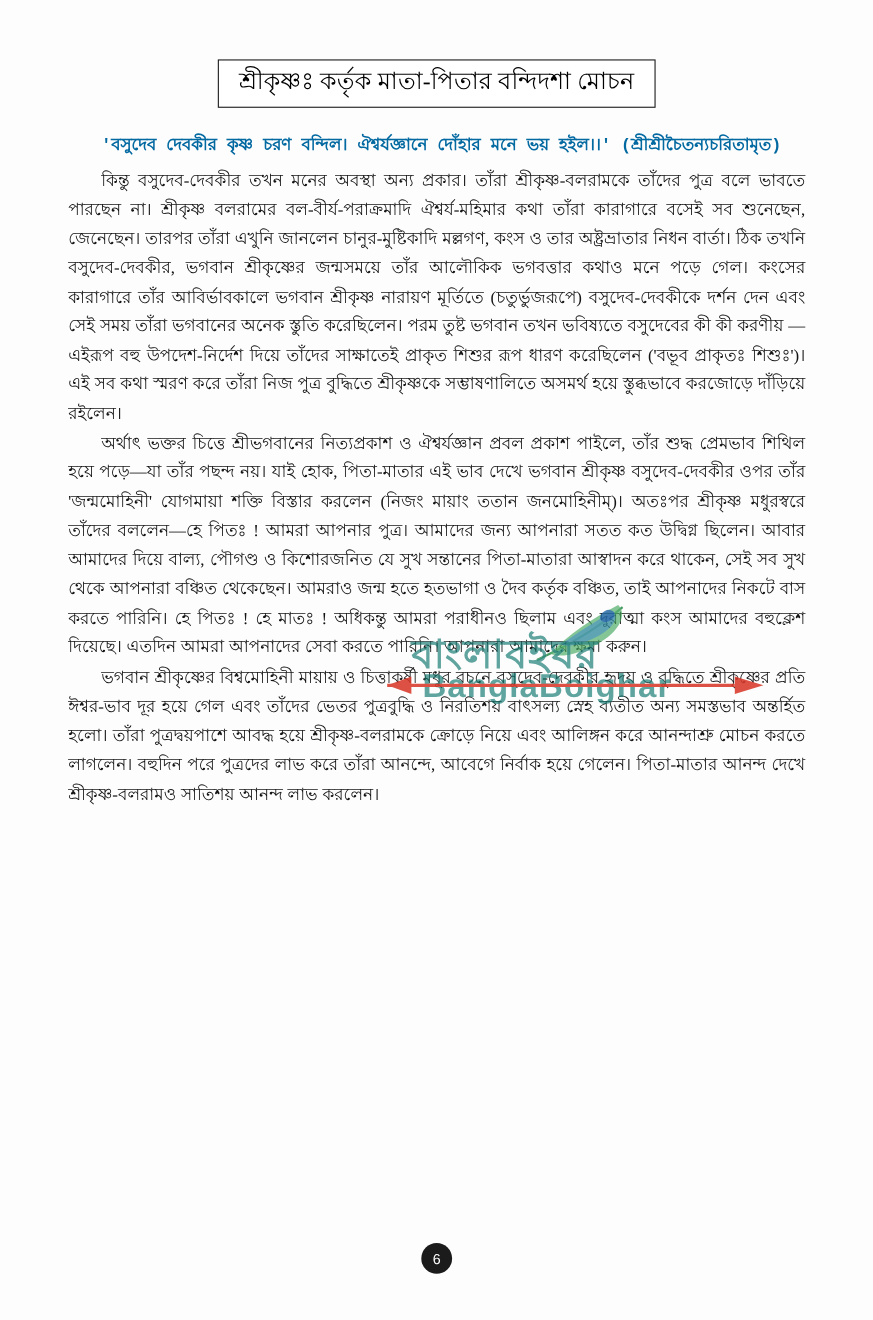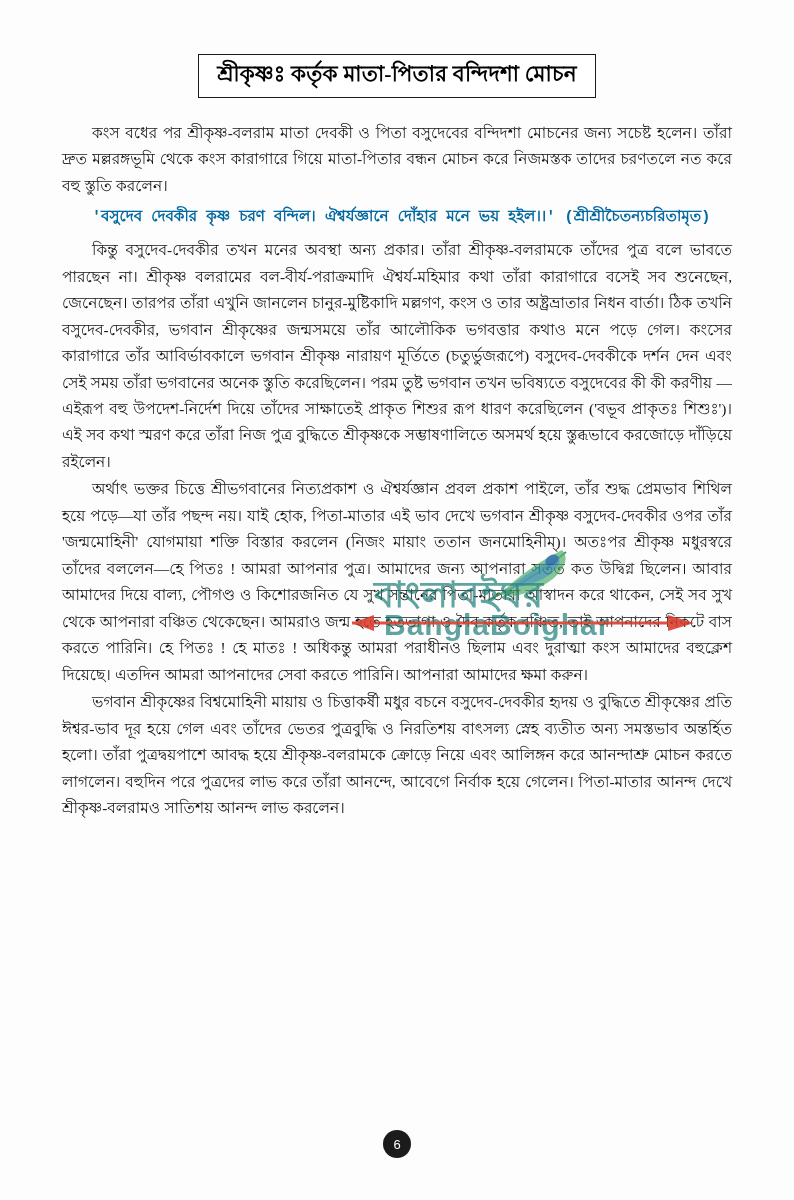--- a/index.html
+++ b/index.html
@@ -32,21 +32,21 @@
     margin-bottom: 22px;
   }
   .title-box {
     border: 1.5px solid #1a1a1a;
     padding: 7px 18px 9px 18px;
     display: inline-block;
     background: #ffffff;
   }
   .title-text {
     font-size: 21.5px;
-    font-weight: 700;
+    font-weight: 400;
     letter-spacing: 0.2px;
     white-space: nowrap;
     color: #000000;
     line-height: 1.2;
   }
 
   
   .body-text p {
     margin: 0 0 1px 0;
     font-size: 15.4px;
@@ -138,21 +138,20 @@
 
 <div class="page">
 
   <div class="title-wrap">
     <div class="title-box">
       <div class="title-text">শ্রীকৃষ্ণঃ কর্তৃক মাতা-পিতার বন্দিদশা মোচন</div>
     </div>
   </div>
 
   <div class="body-text">
-    <p class="indent">কংস বধের পর শ্রীকৃষ্ণ-বলরাম মাতা দেবকী ও পিতা বসুদেবের বন্দিদশা মোচনের জন্য সচেষ্ট হলেন। তাঁরা দ্রুত মল্লরঙ্গভূমি থেকে কংস কারাগারে গিয়ে মাতা-পিতার বন্ধন মোচন করে নিজমস্তক তাদের চরণতলে নত করে বহু স্তুতি করলেন।</p>
     <div class="verse">'বসুদেব দেবকীর কৃষ্ণ চরণ বন্দিল। ঐশ্বর্যজ্ঞানে দোঁহার মনে ভয় হইল।।' (শ্রীশ্রীচৈতন্যচরিতামৃত)</div>
     <p class="indent">কিন্তু বসুদেব-দেবকীর তখন মনের অবস্থা অন্য প্রকার। তাঁরা শ্রীকৃষ্ণ-বলরামকে তাঁদের পুত্র বলে ভাবতে পারছেন না। শ্রীকৃষ্ণ বলরামের বল-বীর্য-পরাক্রমাদি ঐশ্বর্য-মহিমার কথা তাঁরা কারাগারে বসেই সব শুনেছেন, জেনেছেন। তারপর তাঁরা এখুনি জানলেন চানুর-মুষ্টিকাদি মল্লগণ, কংস ও তার অষ্ট্রভ্রাতার নিধন বার্তা। ঠিক তখনি বসুদেব-দেবকীর, ভগবান শ্রীকৃষ্ণের জন্মসময়ে তাঁর আলৌকিক ভগবত্তার কথাও মনে পড়ে গেল। কংসের কারাগারে তাঁর আবির্ভাবকালে ভগবান শ্রীকৃষ্ণ নারায়ণ মূর্তিতে (চতুর্ভুজরূপে) বসুদেব-দেবকীকে দর্শন দেন এবং সেই সময় তাঁরা ভগবানের অনেক স্তুতি করেছিলেন। পরম তুষ্ট ভগবান তখন ভবিষ্যতে বসুদেবের কী কী করণীয় — এইরূপ বহু উপদেশ-নির্দেশ দিয়ে তাঁদের সাক্ষাতেই প্রাকৃত শিশুর রূপ ধারণ করেছিলেন ('বভূব প্রাকৃতঃ শিশুঃ')। এই সব কথা স্মরণ করে তাঁরা নিজ পুত্র বুদ্ধিতে শ্রীকৃষ্ণকে সম্ভাষণালিতে অসমর্থ হয়ে স্তুব্ধভাবে করজোড়ে দাঁড়িয়ে রইলেন।</p>
     <p class="indent">অর্থাৎ ভক্তর চিত্তে শ্রীভগবানের নিত্যপ্রকাশ ও ঐশ্বর্যজ্ঞান প্রবল প্রকাশ পাইলে, তাঁর শুদ্ধ প্রেমভাব শিথিল হয়ে পড়ে—যা তাঁর পছন্দ নয়। যাই হোক, পিতা-মাতার এই ভাব দেখে ভগবান শ্রীকৃষ্ণ বসুদেব-দেবকীর ওপর তাঁর 'জন্মমোহিনী' যোগমায়া শক্তি বিস্তার করলেন (নিজং মায়াং ততান জনমোহিনীম্)। অতঃপর শ্রীকৃষ্ণ মধুরস্বরে তাঁদের বললেন—হে পিতঃ ! আমরা আপনার পুত্র। আমাদের জন্য আপনারা সতত কত উদ্বিগ্ন ছিলেন। আবার আমাদের দিয়ে বাল্য, পৌগণ্ড ও কিশোরজনিত যে সুখ সন্তানের পিতা-মাতারা আস্বাদন করে থাকেন, সেই সব সুখ থেকে আপনারা বঞ্চিত থেকেছেন। আমরাও জন্ম হতে হতভাগা ও দৈব কর্তৃক বঞ্চিত, তাই আপনাদের নিকটে বাস করতে পারিনি। হে পিতঃ ! হে মাতঃ ! অধিকন্তু আমরা পরাধীনও ছিলাম এবং দুরাত্মা কংস আমাদের বহুক্লেশ দিয়েছে। এতদিন আমরা আপনাদের সেবা করতে পারিনি। আপনারা আমাদের ক্ষমা করুন।</p>
     <p class="indent">ভগবান শ্রীকৃষ্ণের বিশ্বমোহিনী মায়ায় ও চিত্তাকর্ষী মধুর বচনে বসুদেব-দেবকীর হৃদয় ও বুদ্ধিতে শ্রীকৃষ্ণের প্রতি ঈশ্বর-ভাব দূর হয়ে গেল এবং তাঁদের ভেতর পুত্রবুদ্ধি ও নিরতিশয় বাৎসল্য স্নেহ ব্যতীত অন্য সমস্তভাব অন্তর্হিত হলো। তাঁরা পুত্রদ্বয়পাশে আবদ্ধ হয়ে শ্রীকৃষ্ণ-বলরামকে ক্রোড়ে নিয়ে এবং আলিঙ্গন করে আনন্দাশ্রু মোচন করতে লাগলেন। বহুদিন পরে পুত্রদের লাভ করে তাঁরা আনন্দে, আবেগে নির্বাক হয়ে গেলেন। পিতা-মাতার আনন্দ দেখে শ্রীকৃষ্ণ-বলরামও সাতিশয় আনন্দ লাভ করলেন।</p>
   </div>
 
   <div class="watermark">
     <svg class="wm-feather" viewBox="0 0 120 70">
       <path d="M8 62 C30 52 60 36 86 14" stroke="#2f8f4e" stroke-width="2" fill="none"></path>
       <path d="M20 56 C36 40 58 24 82 12 C92 22 80 40 58 50 C42 58 28 60 20 56 Z" fill="#46a85f" opacity="0.75"></path>

